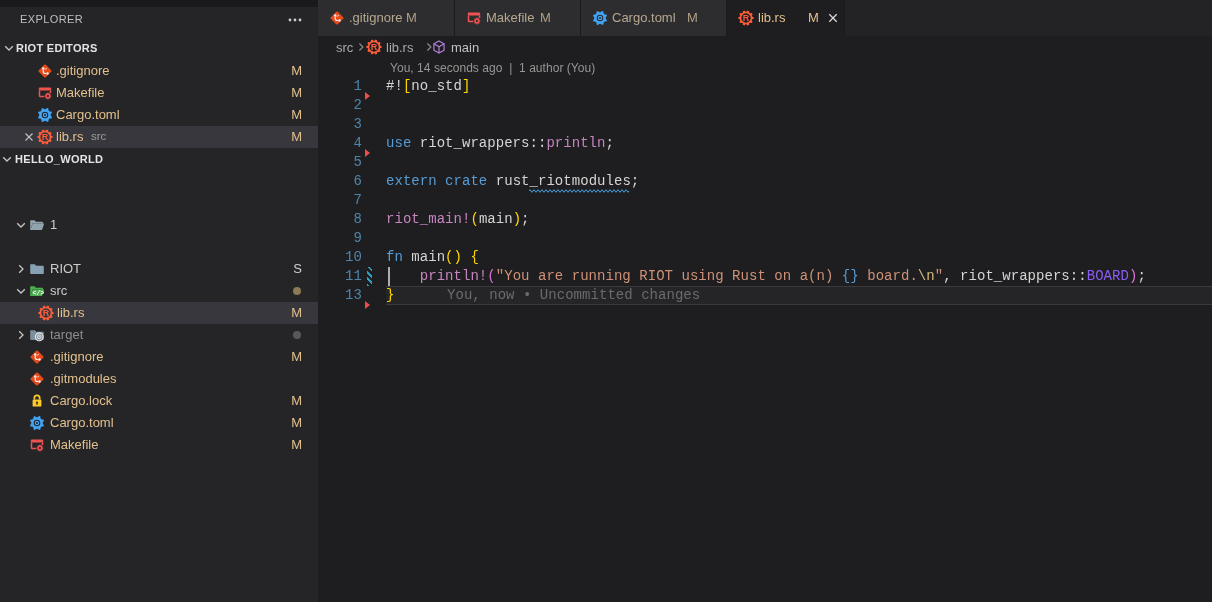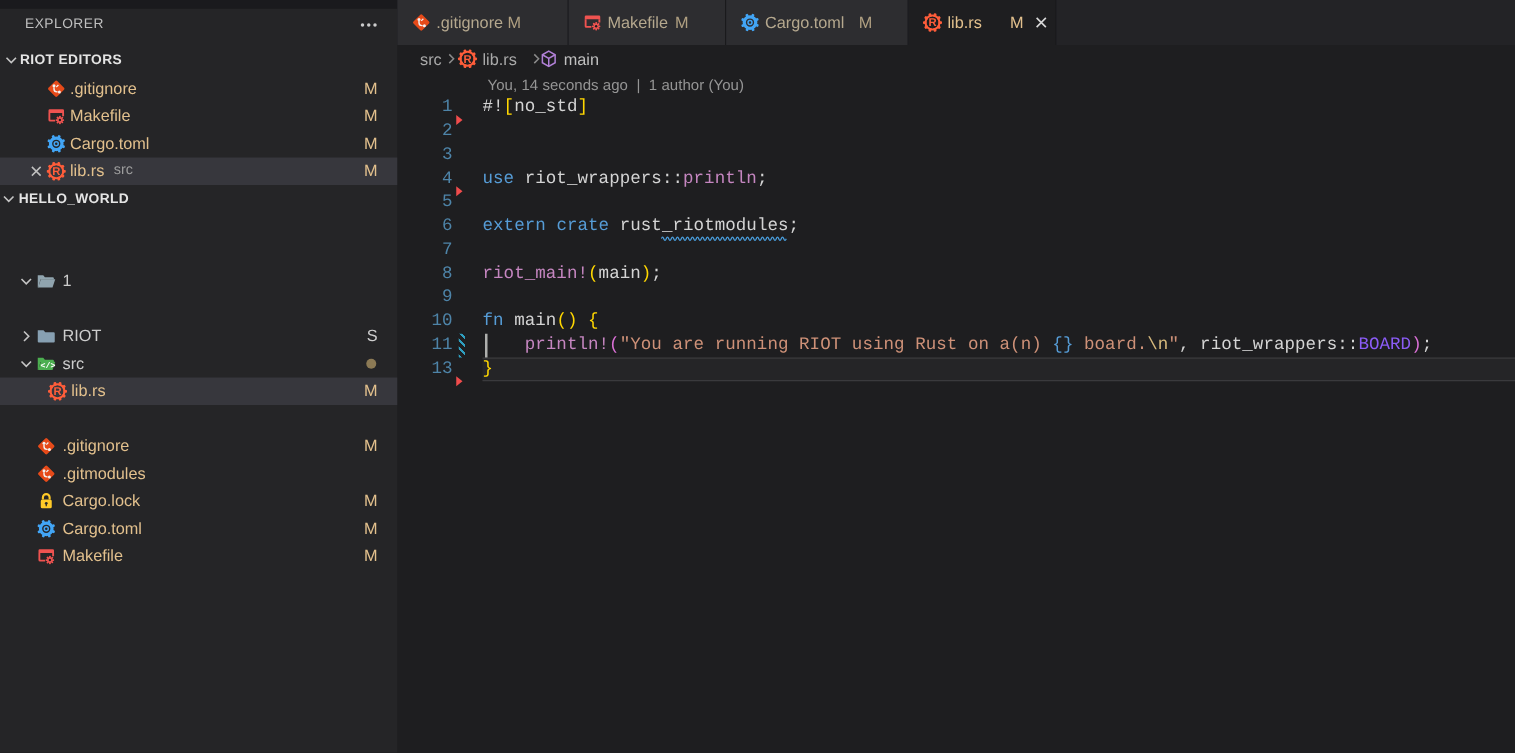--- a/index.html
+++ b/index.html
@@ -163,20 +163,33 @@
           <rect x="6.9" y="0.4" width="2.2" height="2.8" rx="0.7" fill="#ff5d3a" transform="rotate(234 8 8)"></rect>
           <rect x="6.9" y="0.4" width="2.2" height="2.8" rx="0.7" fill="#ff5d3a" transform="rotate(270 8 8)"></rect>
           <rect x="6.9" y="0.4" width="2.2" height="2.8" rx="0.7" fill="#ff5d3a" transform="rotate(306 8 8)"></rect>
           <rect x="6.9" y="0.4" width="2.2" height="2.8" rx="0.7" fill="#ff5d3a" transform="rotate(342 8 8)"></rect>
           <circle cx="8" cy="8" r="5.6" fill="none" stroke="#ff5d3a" stroke-width="1.7"></circle>
           <text x="8.1" y="11.2" font-family="Liberation Sans" font-size="9" font-weight="bold" fill="#ff5d3a" text-anchor="middle">R</text>
         </svg></div>
       <span class="lbl mod" style="left:57px">lib.rs</span>
       <span class="badge">M</span>
     </div>
+<div class="row" style="top:324px">
+      <div class="ic" style="left:13px;top:3px"><svg width="16" height="16" viewBox="0 0 16 16">
+          <path d="M6.2 4.2 L10 8 l-3.8 3.8" stroke="#c5c5c5" stroke-width="1.3" fill="none"></path>
+        </svg></div>
+      <div class="ic" style="left:29px;top:3px"><svg width="16" height="16" viewBox="0 0 16 16">
+          <path d="M1.2 3.2 h4.6 l1.4 1.6 h6.7 a0.9 0.9 0 0 1 .9.9 v6.4 a0.9 0.9 0 0 1 -.9.9 H2.1 a0.9 0.9 0 0 1 -.9-.9 z" fill="#7d8f9c"></path>
+          <circle cx="10.2" cy="9.8" r="3.9" fill="none" stroke="#e8e8e8" stroke-width="1.1"></circle>
+          <circle cx="10.2" cy="9.8" r="1.9" fill="none" stroke="#e8e8e8" stroke-width="1"></circle>
+          <circle cx="10.2" cy="9.8" r="0.7" fill="#e8e8e8"></circle>
+        </svg></div>
+      <span class="lbl ign" style="left:50px">target</span>
+      <span class="dot" style="background:#585858"></span>
+    </div>
 <div class="row" style="top:346px">
       <div class="ic" style="left:29px;top:3px"><svg width="16" height="16" viewBox="0 0 16 16">
           <rect x="3.05" y="3.05" width="9.9" height="9.9" rx="1.1" transform="rotate(45 8 8)" fill="#e64a19"></rect>
           <circle cx="6.2" cy="5.5" r="1.2" fill="#f2f2f2"></circle>
           <circle cx="10.5" cy="10.5" r="1.2" fill="#f2f2f2"></circle>
           <path d="M6.2 6.8 v1.4 a2.3 2.3 0 0 0 2.3 2.3 h0.6" stroke="#f2f2f2" stroke-width="1.15" fill="none"></path>
           <path d="M8 6.7 l1.7-1.7" stroke="#f2f2f2" stroke-width="1.0"></path>
         </svg></div>
       <span class="lbl mod" style="left:50px">.gitignore</span>
       <span class="badge">M</span>
@@ -357,13 +370,14 @@
       <path d="M0 3 q1 -2.6 2 0 t2 0 q1 -2.6 2 0 t2 0 q1 -2.6 2 0 t2 0 q1 -2.6 2 0 t2 0 q1 -2.6 2 0 t2 0 q1 -2.6 2 0 t2 0 q1 -2.6 2 0 t2 0 q1 -2.6 2 0 t2 0 q1 -2.6 2 0 t2 0 q1 -2.6 2 0 t2 0 q1 -2.6 2 0 t2 0 q1 -2.6 2 0 t2 0 q1 -2.6 2 0 t2 0 q1 -2.6 2 0 t2 0 q1 -2.6 2 0 t2 0 q1 -2.6 2 0 t2 0 q1 -2.6 2 0 t2 0 q1 -2.6 2 0 t2 0 q1 -2.6 2 0 t2 0 q1 -2.6 2 0 t2 0 q1 -2.6 2 0 t2 0 q1 -2.6 2 0 t2 0 q1 -2.6 2 0 t2 0 q1 -2.6 2 0 t2 0 q1 -2.6 2 0 t2 0" stroke="#4aa0e0" stroke-width="1" fill="none"></path>
     </svg>
 
   <div class="tri" style="left:47px;top:33.8px"></div>
   <div class="tri" style="left:47px;top:90.8px"></div>
   <div class="tri" style="left:47px;top:242.8px"></div>
 
   <div class="abs" style="left:49px;top:209px;width:5px;height:19px;background:repeating-linear-gradient(45deg,#2f9fc0 0 2px,rgba(0,0,0,0) 2px 4.5px)"></div>
 
   <div class="abs" style="left:69.5px;top:209px;width:2px;height:19px;background:#aeafad"></div>
+  <div id="ghost" style="left:129px;top:228px;line-height:19px">You, now • Uncommitted changes</div>
 </div>
 
 </body></html>

